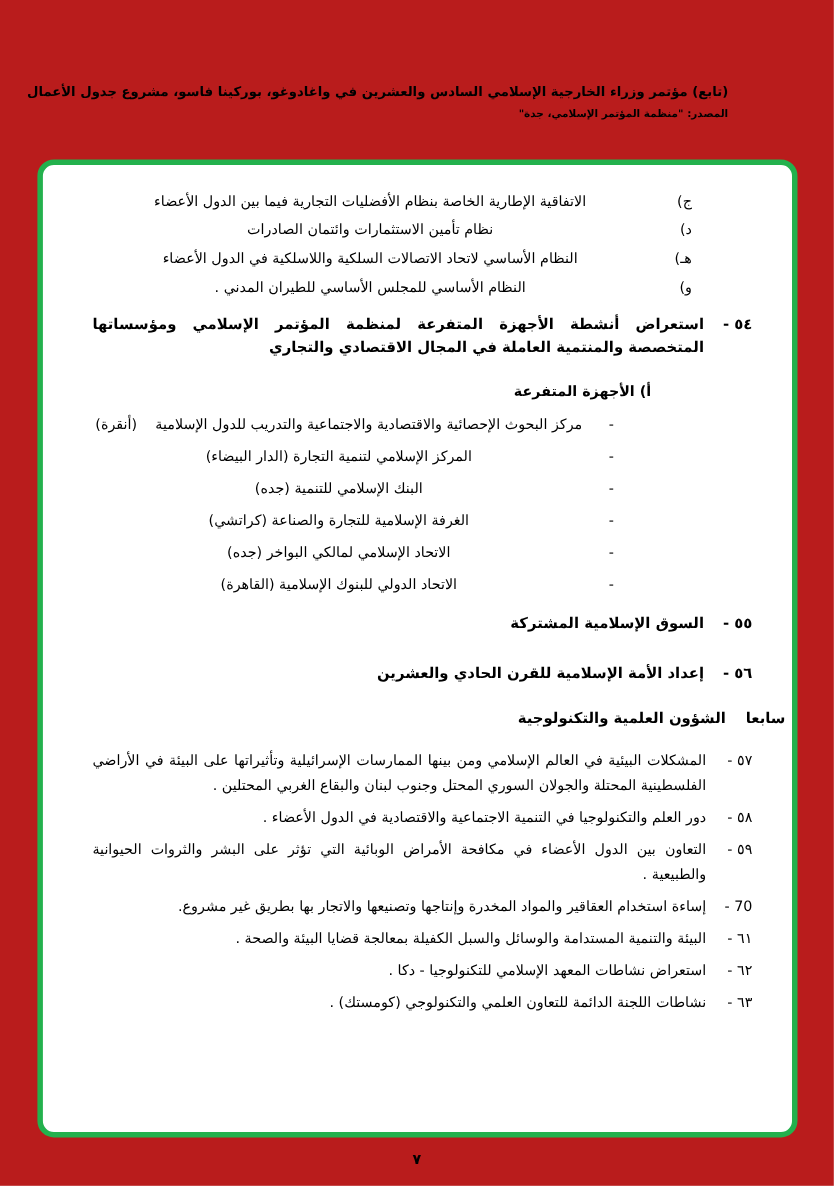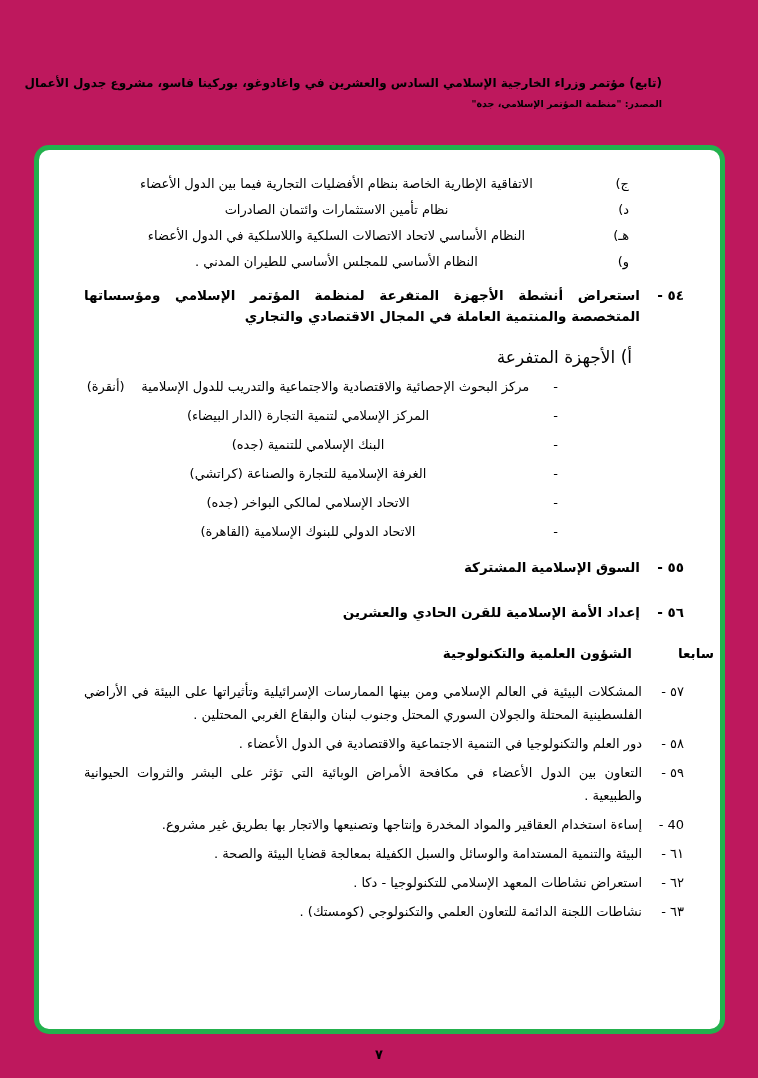--- a/index.html
+++ b/index.html
@@ -7,21 +7,21 @@
     width: 758px; height: 1078px;
     background: #ffffff;
     color: #000;
     font-family: "DejaVu Sans", sans-serif;
   }
   .page {
     position: relative;
     width: 758px; height: 1078px;
     direction: rtl;
     overflow: hidden;
-    background: #be185d;
+    background: #b91c1c;
   }
 
   
   .doc-header { position: absolute; top: 76px; right: 96px; left: 96px; }
   .title-line {
     font-weight: bold; font-size: 12px; text-align: center; white-space: nowrap;
   }
   .source-line { font-size: 9.5px; font-weight: bold; text-align: right; margin-top: 8px; }
 
   
@@ -45,30 +45,30 @@
   .num-row { display: flex; font-size: 13.5px; line-height: 21px; }
   .num { flex: none; width: 44px; }
   .ntext { flex: 1; }
   .justify { text-align: justify; }
   .bold { font-weight: bold; }
   .mt14 { margin-top: 14px; }
   .mt16 { margin-top: 16px; }
   .mt24 { margin-top: 24px; }
 
   
-  .sec-heading { font-weight: normal; font-size: 17px; line-height: 20px; margin: 20px 52px 0 0; }
+  .sec-heading { font-weight: bold; font-size: 13px; line-height: 20px; margin: 20px 92px 0 0; }
 
   
   .dash-row { display: flex; margin: 10px 126px 0 0; font-size: 13px; line-height: 19px; }
   .dash { flex: none; width: 26px; }
   .dtext { flex: 1; text-align: center; }
 
   
   .seventh-row { display: flex; margin: 20px -30px 0 0; font-weight: bold; font-size: 13.5px; line-height: 21px; }
-  .seventh-label { flex: none; margin-left: 46px; }
+  .seventh-label { flex: none; margin-left: 18px; }
   .seventh-title { flex: 1; text-align: right; }
 
   
   .sci { font-size: 13px; line-height: 23px; margin-top: 6px; }
   .sci .num { width: 42px; }
   .sci-first { margin-top: 16px; }
 
   .page-footer {
     position: absolute; bottom: 16px; left: 0; right: 0;
     text-align: center; font-size: 13px; font-weight: bold;
@@ -159,21 +159,21 @@
     </div>
     <div class="num-row sci">
       <span class="num">٥٨ -</span>
       <div class="ntext justify">دور العلم والتكنولوجيا في التنمية الاجتماعية والاقتصادية في الدول الأعضاء .</div>
     </div>
     <div class="num-row sci">
       <span class="num">٥٩ -</span>
       <div class="ntext justify">التعاون بين الدول الأعضاء في مكافحة الأمراض الوبائية التي تؤثر على البشر والثروات الحيوانية والطبيعية .</div>
     </div>
     <div class="num-row sci">
-      <span class="num">40 -</span>
+      <span class="num">70 -</span>
       <div class="ntext justify">إساءة استخدام العقاقير والمواد المخدرة وإنتاجها وتصنيعها والاتجار بها بطريق غير مشروع.</div>
     </div>
     <div class="num-row sci">
       <span class="num">٦١ -</span>
       <div class="ntext justify">البيئة والتنمية المستدامة والوسائل والسبل الكفيلة بمعالجة قضايا البيئة والصحة .</div>
     </div>
     <div class="num-row sci">
       <span class="num">٦٢ -</span>
       <div class="ntext justify">استعراض نشاطات المعهد الإسلامي للتكنولوجيا - دكا .</div>
     </div>

